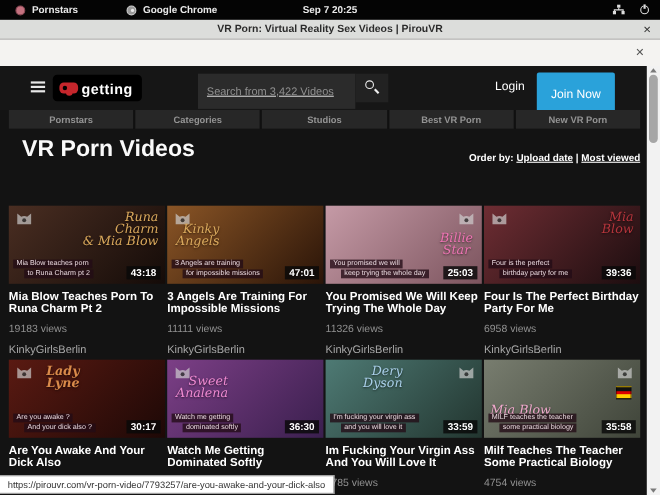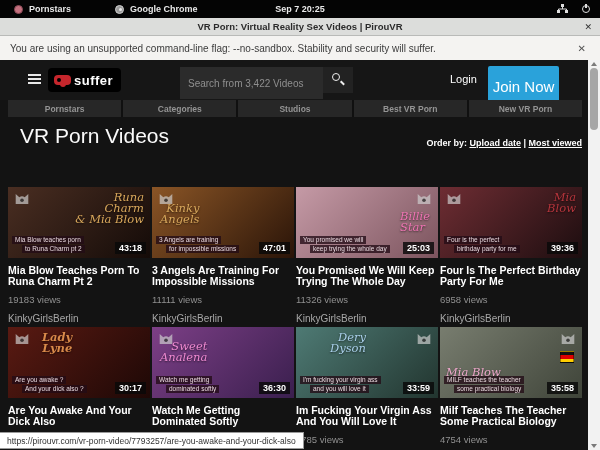--- a/index.html
+++ b/index.html
@@ -42,49 +42,49 @@
   .shead { position:absolute; left:0; top:0; width:588px; height:40px; background:#161616; }
   .burger { position:absolute; left:28px; top:14px; width:13px; cursor:pointer; }
   .burger i { display:block; height:2px; background:#e8e8e8; margin-bottom:2px; }
   .logo { position:absolute; left:48px; top:8px; height:24px; background:#000; border-radius:4px;
           display:flex; align-items:center; padding:0 8px 0 6px; cursor:pointer; }
   .goggles { width:17px; height:10px; background:#c5262c; border-radius:4px; position:relative; margin-right:3px; }
   .goggles::after { content:""; position:absolute; left:5.5px; bottom:-2px; width:6px; height:4px; background:#c5262c; border-radius:0 0 3px 3px; }
   .goggles::before { content:""; position:absolute; left:3px; top:3px; width:4px; height:4px; border-radius:50%; background:#000; }
   .logo span { color:#fff; font-size:13px; font-weight:bold; letter-spacing:.5px; }
   .search { position:absolute; left:180px; top:7px; width:143px; height:32px; background:#2b2b2b; border:none;
-            color:#cfcfcf; font-size:10px; padding:0 8px; outline:none; }
+            color:#cfcfcf; font-size:10px; padding:0 8px; outline:none;text-decoration:underline; }
   .search::placeholder { color:#8f8f8f; }
   .sbtn { position:absolute; left:323px; top:7px; width:30px; height:26px; background:#222; border:none; cursor:pointer; }
   .mag { position:absolute; left:9px; top:6px; width:8px; height:8px; border:1.6px solid #eee; border-radius:50%; }
   .mag::after { content:""; position:absolute; left:7px; top:8px; width:5px; height:1.8px; background:#eee; transform:rotate(45deg); }
   .login { position:absolute; left:450px; top:13px; color:#fff; font-size:11px; cursor:pointer; }
   .join { position:absolute; left:488px; top:6px; width:71px; height:40px; border:none; border-radius:2px;
-          color:#fff; font-size:15px; cursor:pointer; }
+          color:#fff; font-size:11px; cursor:pointer; }
 
   
   .nav { position:absolute; left:8px; top:40px; width:574px; height:17px; display:flex; gap:2px; background:#101010; }
   .nav div { flex:1; background:#272727; color:#949494; font-size:8.5px; font-weight:bold;
              display:flex; align-items:center; justify-content:center; cursor:pointer; }
 
   
-  .ptitle { position:absolute; left:20px; top:64px; color:#fafafa; font-size:21px; font-weight:400; }
+  .ptitle { position:absolute; left:20px; top:64px; color:#fafafa; font-size:21px; font-weight:700; }
   .orderby { position:absolute; right:18px; top:78px; color:#fff; font-size:9px; font-weight:bold; }
   .orderby a { color:#fff; text-decoration:underline; cursor:pointer; }
 
   
   .grid { position:absolute; left:8px; top:127px; width:574px; display:grid;
           grid-template-columns:repeat(4,142px); grid-template-rows:140px 140px; column-gap:2px; }
   .card { position:relative; width:142px; }
   .thumb { position:relative; width:142px; height:71px; overflow:hidden; cursor:pointer; }
   .script { position:absolute; font-family:"DejaVu Serif", serif; font-style:italic; font-size:11.5px;
             line-height:11px; white-space:pre-line; text-shadow:0 1px 2px rgba(0,0,0,.6);text-align:right; }
   .pos-tr { top:5px; right:6px; text-align:right; }
   .pos-tl { top:16px; left:8px; }
-  .pos-mr { top:24px; right:8px; text-align:left; }
+  .pos-mr { top:24px; right:8px; text-align:center; }
   .pos-tc { top:5px; left:34px; }
   .pos-ml { top:14px; left:8px; }
   .pos-bl { bottom:20px; left:6px; }
   .cap { position:absolute; left:4px; bottom:5px; display:flex; flex-direction:column; align-items:flex-start; gap:1px; }
   .cap span { background:rgba(35,12,22,.78); color:#e8d8de; font-size:6.5px; line-height:8px; padding:0 3px; }
   .cap span:nth-child(2) { margin-left:10px; }
   .dur { position:absolute; right:4px; bottom:4px; background:rgba(8,8,8,.82); color:#fff;
          font-size:9px; font-weight:bold; padding:1px 4px; }
   .cat { position:absolute; width:18px; height:15px; opacity:.85; }
   .cat.tl { left:5px; top:4px; } .cat.tr { right:5px; top:4px; }
@@ -119,35 +119,34 @@
       <span class="pwr"></span>
     </span>
   </div>
 
   <div class="tabbar">
     <span>VR Porn: Virtual Reality Sex Videos | PirouVR</span>
     <span class="x">✕</span>
   </div>
 
   <div class="infobar">
-    <span>You are using an unsupported command-line flag: --no-sandbox. Stability and security will suffer.</span>
     <span class="x">✕</span>
   </div>
 
   <div class="viewport">
 
     <div class="shead">
       <span class="burger">
           <i></i>
           <i></i>
           <i></i>
         </span>
       <span class="logo">
         <span class="goggles"></span>
-        <span>suffer</span>
+        <span>getting</span>
       </span>
       <input class="search" type="text" placeholder="Search from 3,422 Videos" style="">
       <button class="sbtn">
         <span class="mag"></span>
       </button>
       <span class="login">Login</span>
       <button class="join" style="background: rgb(42, 162, 218);">Join Now</button>
     </div>
 
     <div class="nav">

